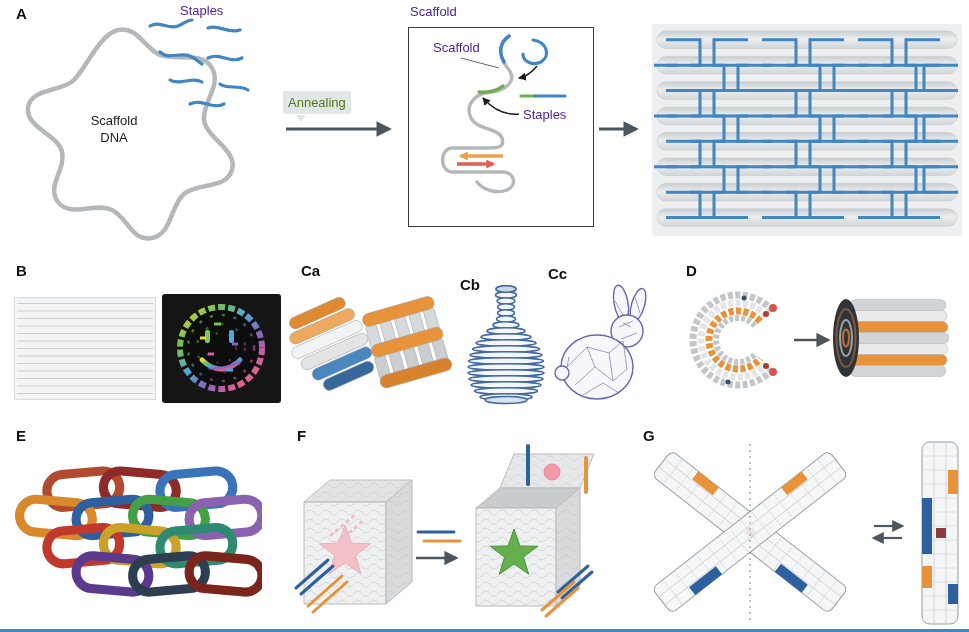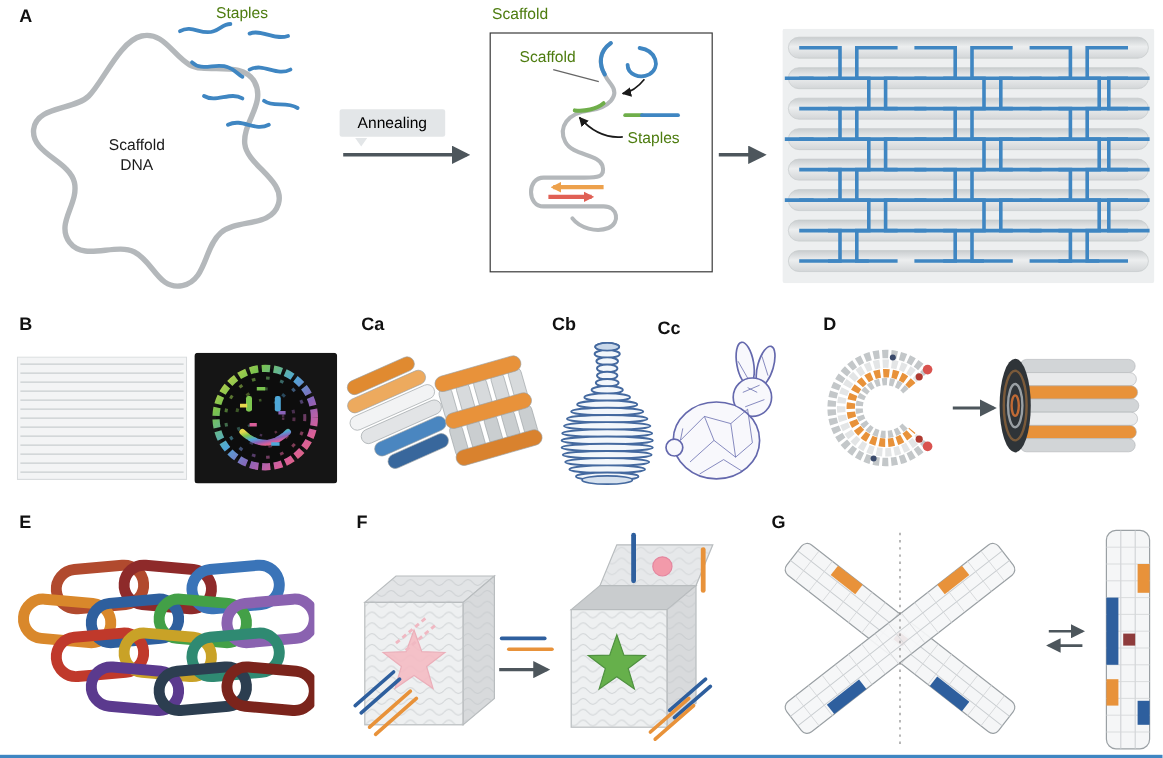--- a/index.html
+++ b/index.html
@@ -1,20 +1,20 @@
 <!DOCTYPE html>
 <html><head>
 <meta charset="utf-8">
 <style>
   html,body{margin:0;padding:0;background:#fff}
   .fig{position:relative;width:969px;height:632px;background:#ffffff;font-family:"Liberation Sans",sans-serif;overflow:hidden}
   .plabel{position:absolute;font-size:15px;font-weight:700;color:#111;line-height:1}
-  .ann{position:absolute;font-size:13px;color:#4d7c0f;line-height:1.25;white-space:nowrap}
+  .ann{position:absolute;font-size:13px;color:#4c1d95;line-height:1.25;white-space:nowrap}
   .abs{position:absolute}
-  .anneal{position:absolute;left:283px;top:91px;background:#e3e6e8;font-size:13px;color:#000000;padding:4px 15px;border-radius:2px}
+  .anneal{position:absolute;left:283px;top:91px;background:#e3e6e8;font-size:13px;color:#4d7c0f;padding:4px 5px;border-radius:2px}
   .anneal-tail{position:absolute;left:296px;top:115px;width:0;height:0;border-left:5px solid transparent;border-right:5px solid transparent;border-top:7px solid #e3e6e8}
   .fold-box{position:absolute;left:408px;top:27px;width:184px;height:198px;border:1.5px solid #3a3a3a;background:#fff}
   .fold-box svg{position:absolute;left:0;top:0}
   .scaffold-caption{position:absolute;left:58px;top:112px;width:112px;text-align:center;font-size:13px;color:#1a1a1a;line-height:17px}
   .bottom-rule{position:absolute;left:0;top:629px;width:969px;height:3px;background:#3f86c2}
 </style>
 </head>
 <body>
 
 <div class="fig">
@@ -212,21 +212,21 @@
       <rect x="85" y="70" width="11" height="28" rx="5" fill="#caced0"></rect>
         <rect x="100" y="70" width="11" height="28" rx="5" fill="#caced0"></rect>
         <rect x="115" y="70" width="11" height="28" rx="5" fill="#caced0"></rect>
         <rect x="130" y="70" width="11" height="28" rx="5" fill="#caced0"></rect>
         <rect x="145" y="70" width="11" height="28" rx="5" fill="#caced0"></rect>
       <rect x="84" y="60" width="74" height="13" rx="6.5" fill="#e8923a"></rect>
       <rect x="84" y="92" width="74" height="13" rx="6.5" fill="#d9822e"></rect>
     </g>
   </svg>
 
-  <span class="plabel" style="left:460px;top:263px">Cb</span>
+  <span class="plabel" style="left:460px;top:277px">Cb</span>
 
   <svg class="abs" style="left:466px;top:281px" width="80" height="126" viewBox="0 0 80 126">
     <g fill="#f3f7fb" stroke="#44699f" stroke-width="1.6">
       <ellipse cx="40" cy="8" rx="10" ry="3.2"></ellipse>
         <ellipse cx="40" cy="14" rx="10.5" ry="3.2"></ellipse>
         <ellipse cx="40" cy="20" rx="9" ry="3.2"></ellipse>
       <ellipse cx="40" cy="26" rx="8.5" ry="3.2"></ellipse>
         <ellipse cx="40" cy="32" rx="8.5" ry="3.2"></ellipse>
         <ellipse cx="40" cy="38" rx="9.5" ry="3.2"></ellipse>
       <ellipse cx="40" cy="44" rx="13" ry="3.2"></ellipse>

